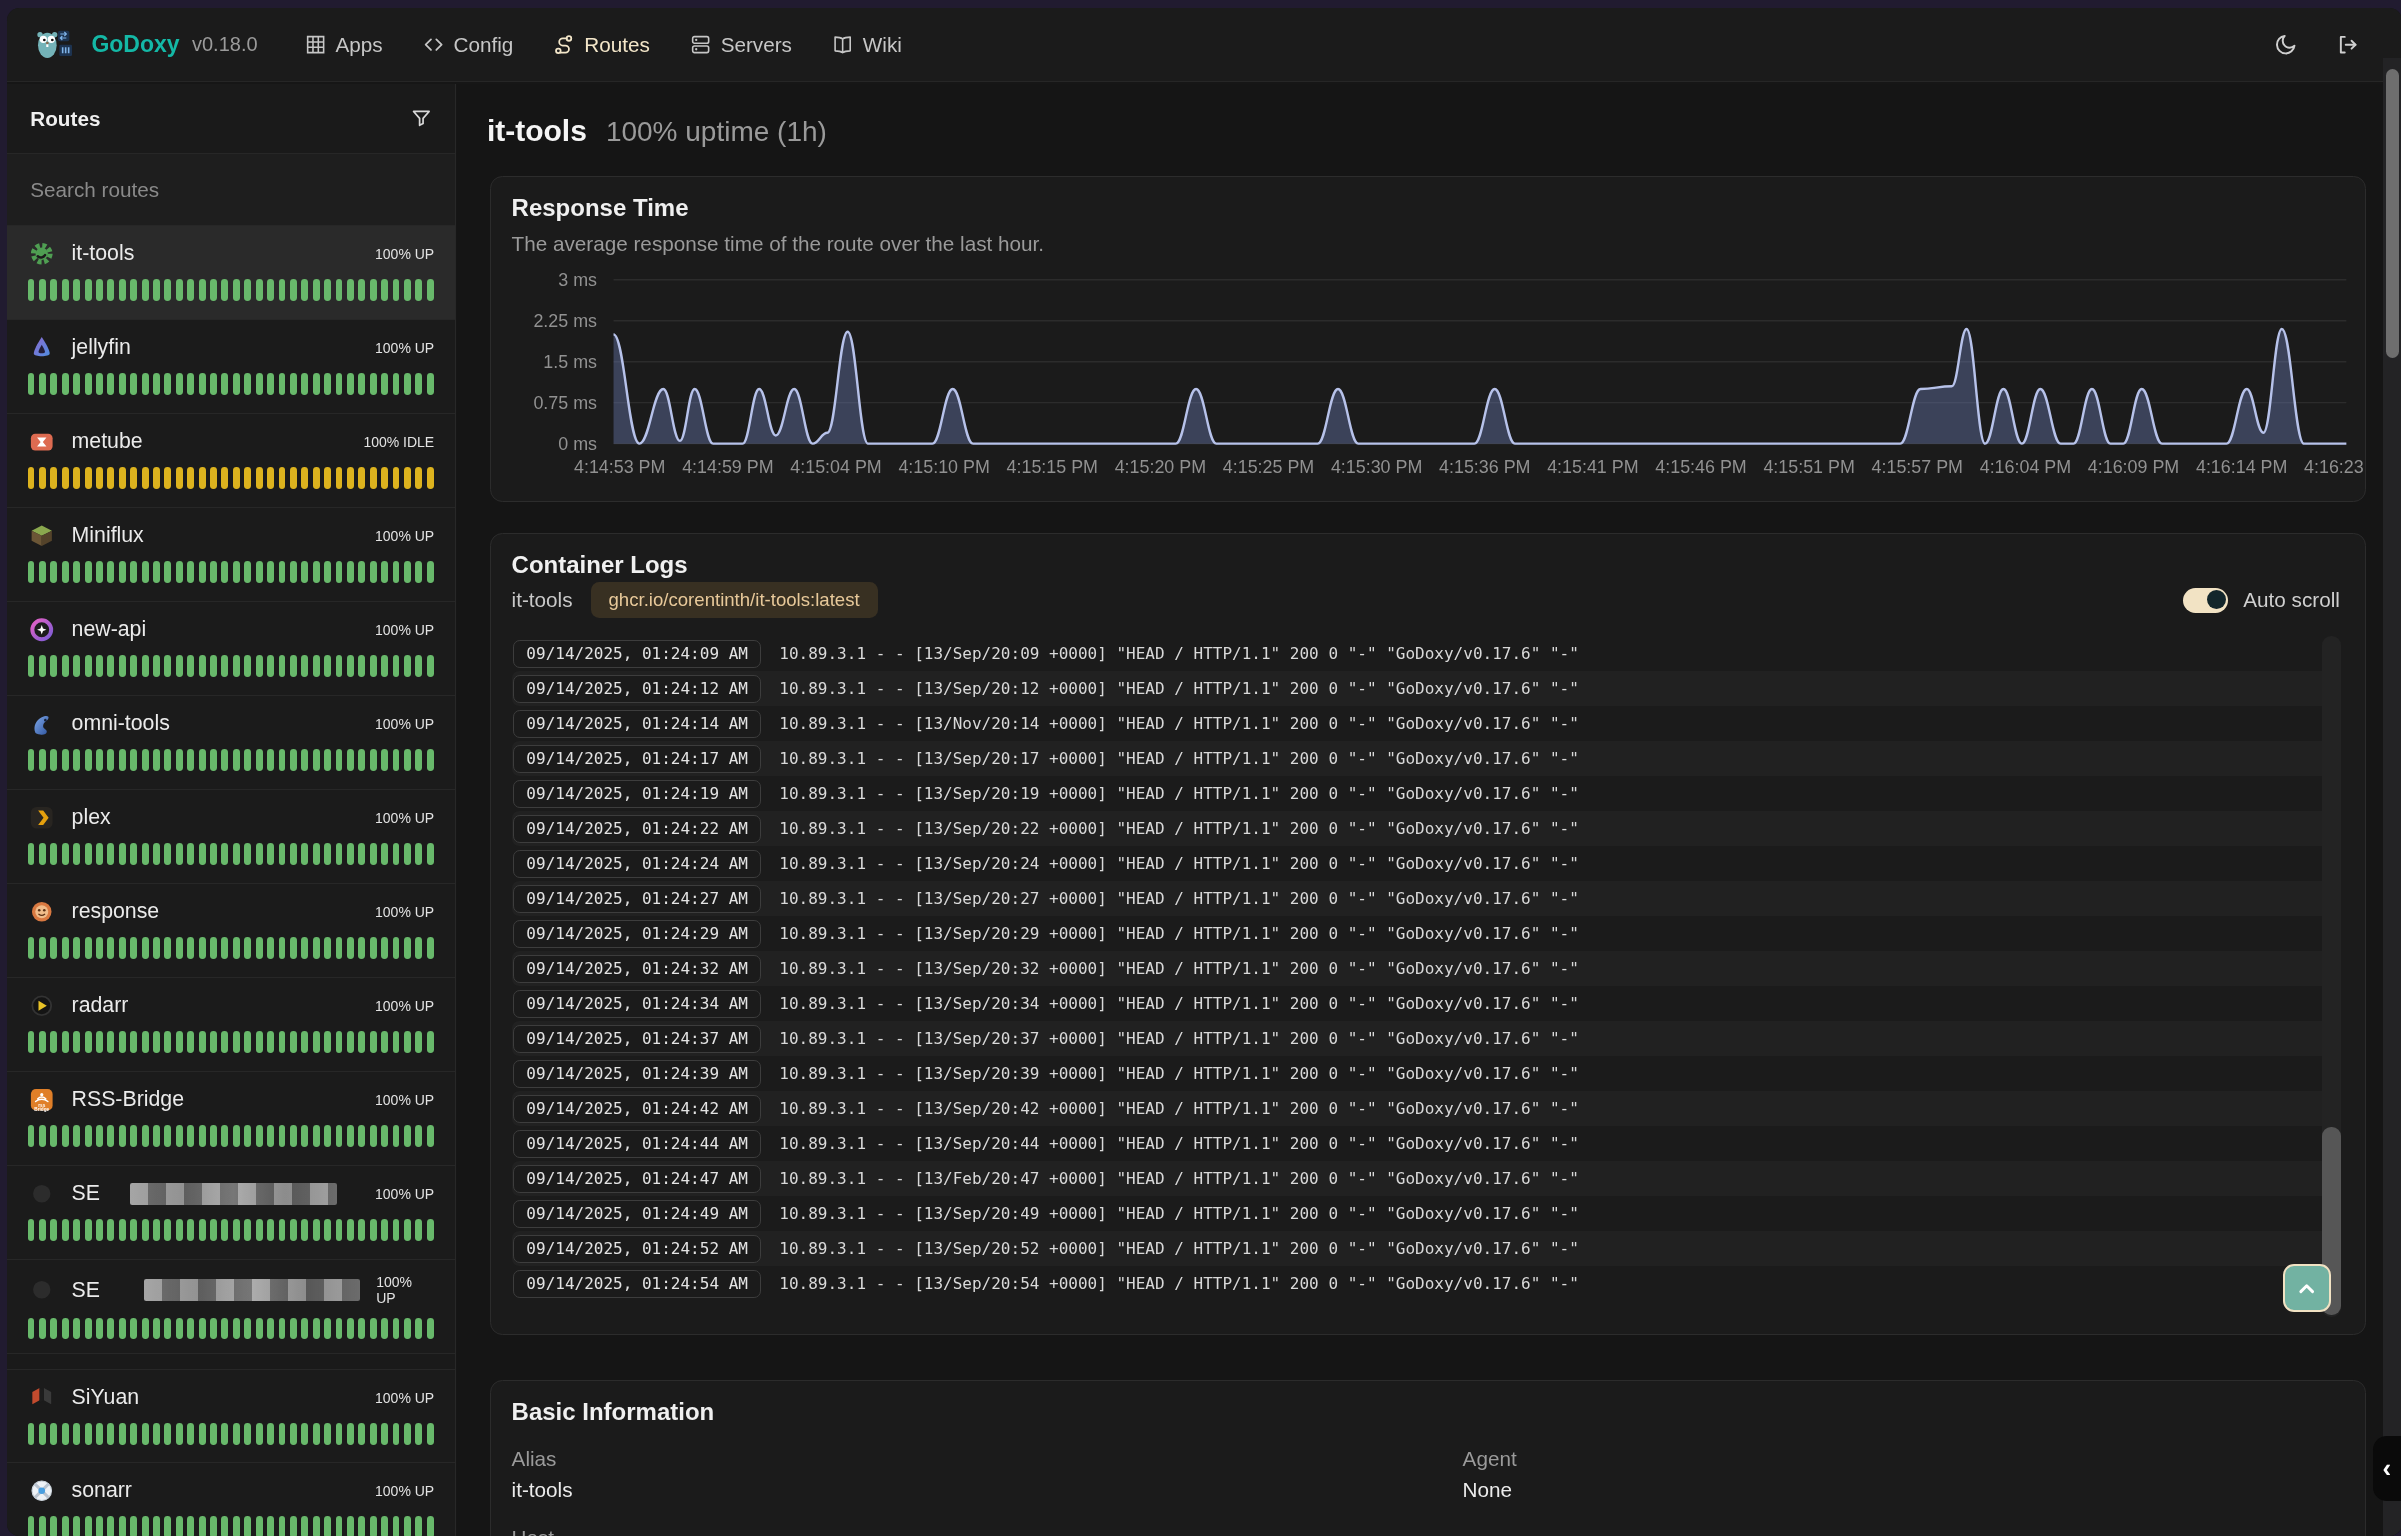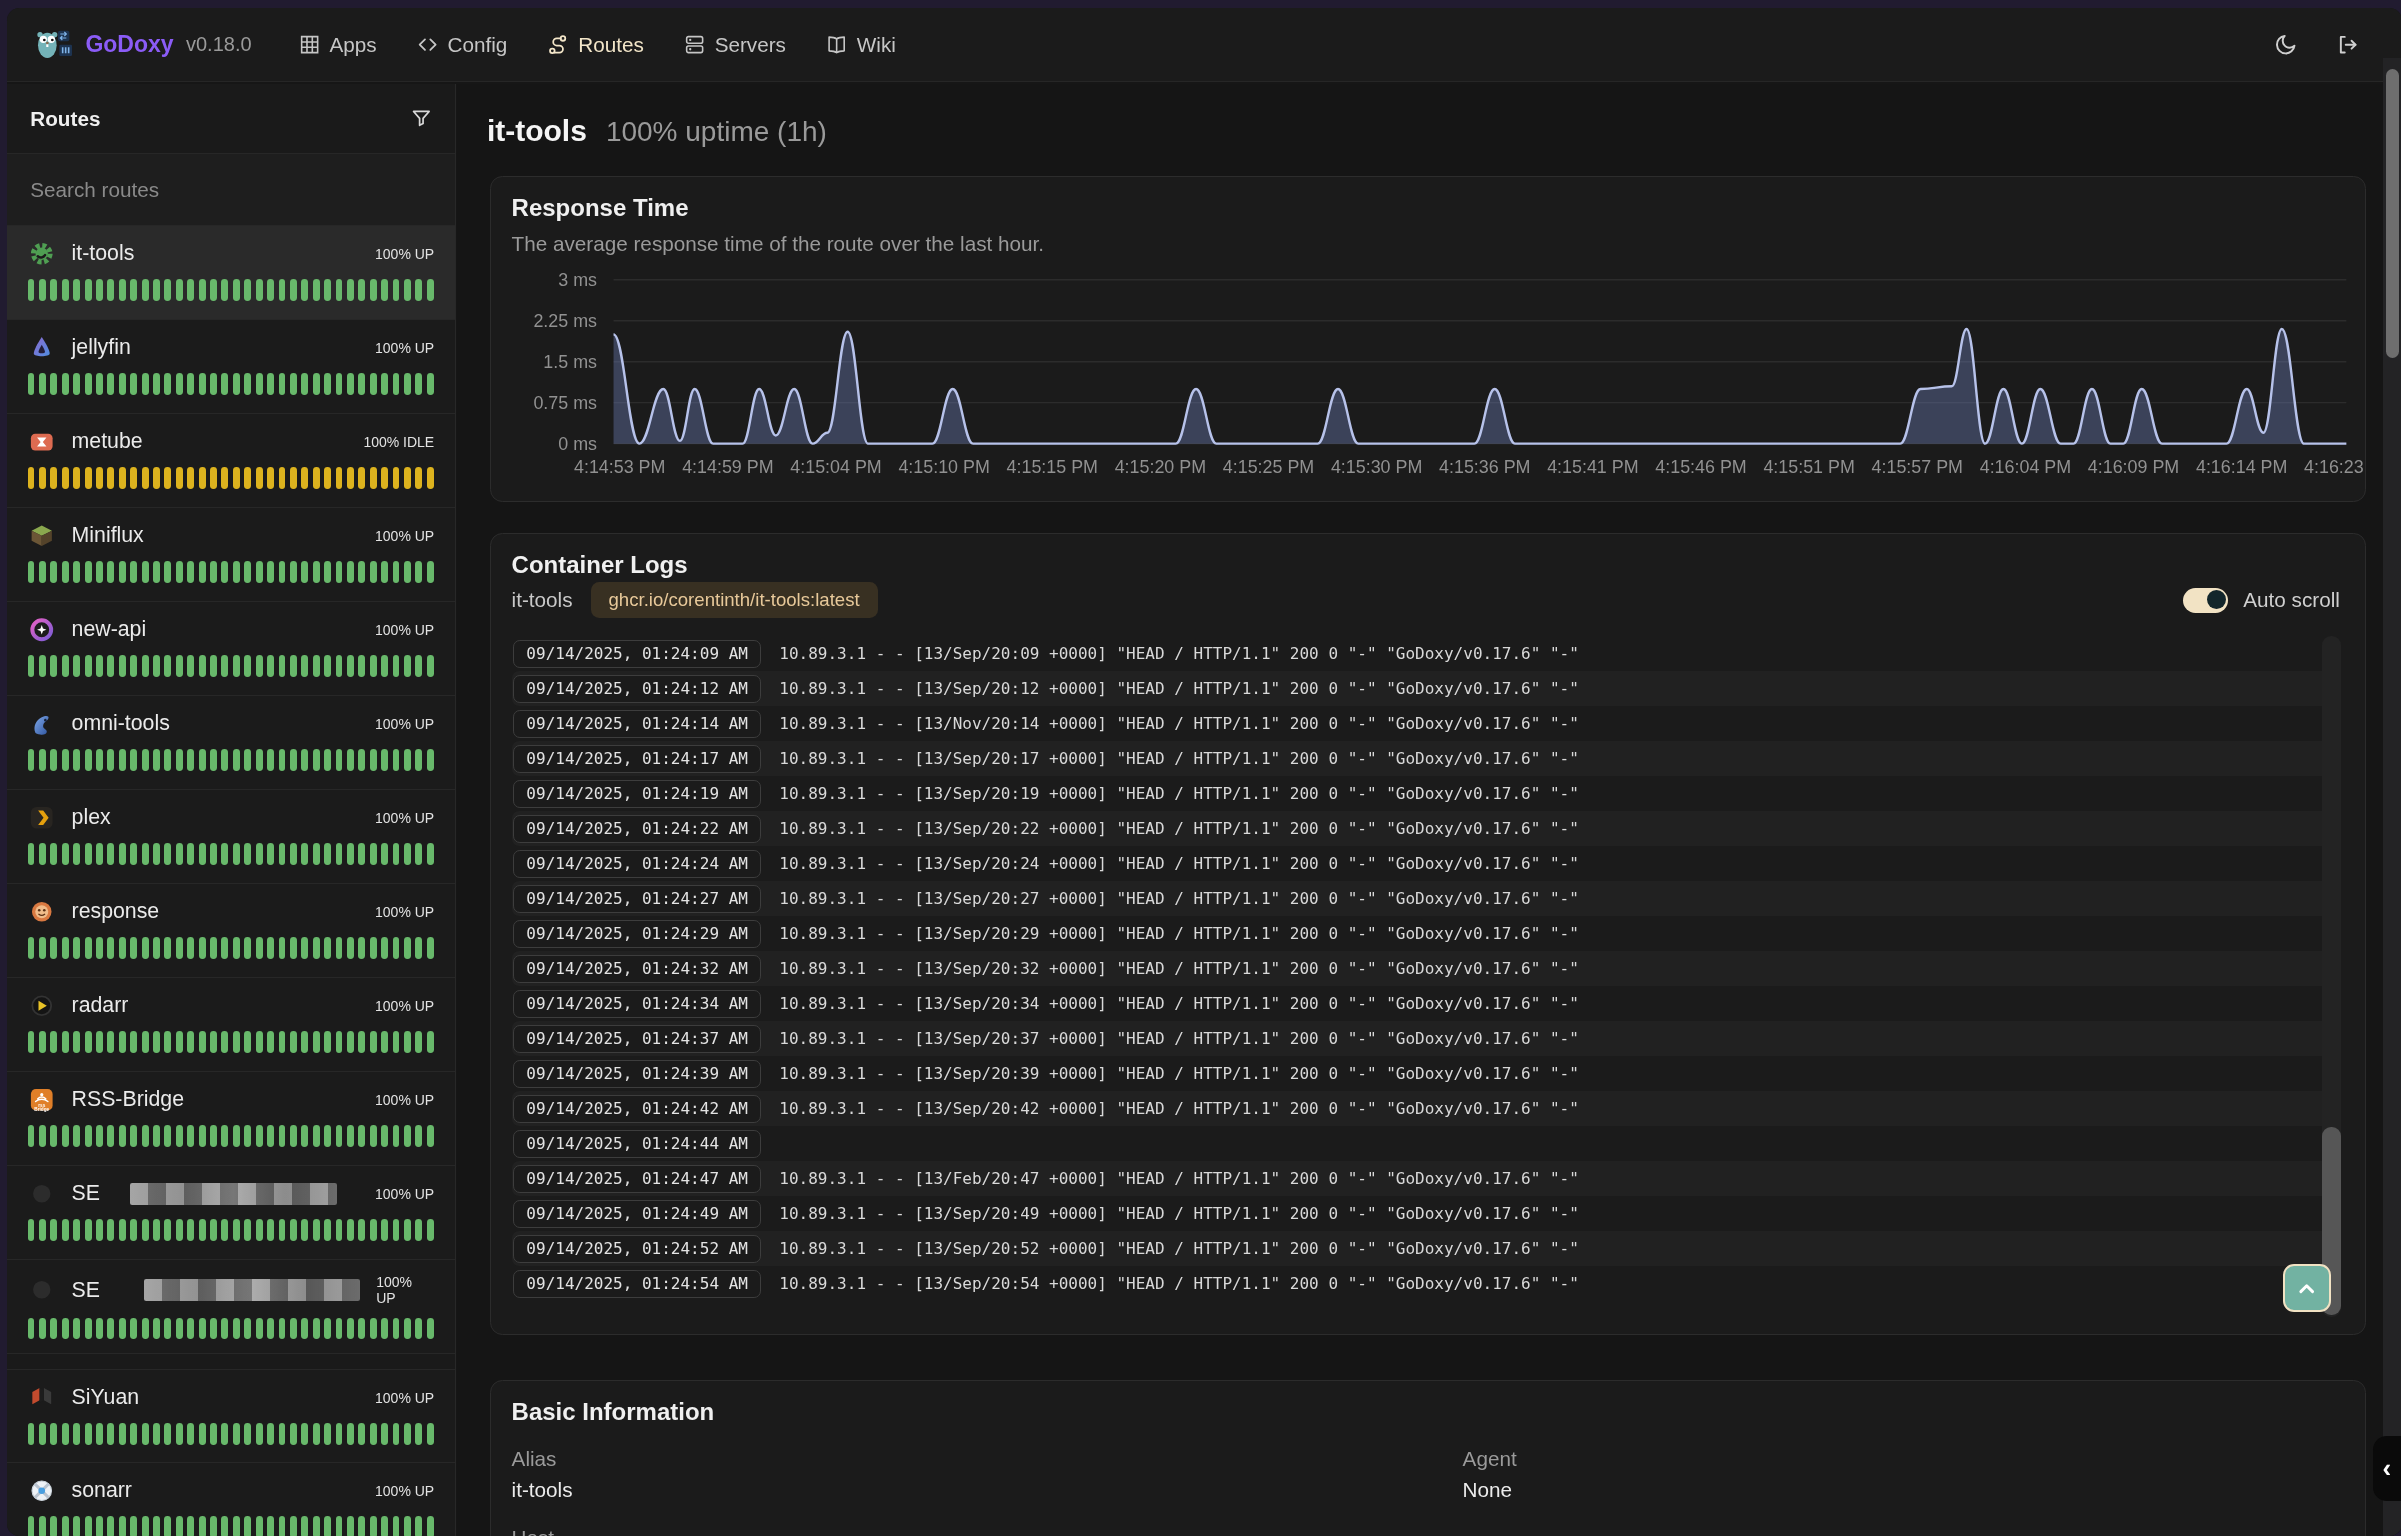--- a/index.html
+++ b/index.html
@@ -6,21 +6,21 @@
   html,body { width:2401px; height:1537px; overflow:hidden; }
   body { background:#211b30; font-family:"Liberation Sans",sans-serif; color:#e6e6e6; }
 
   .app { position:absolute; left:6.9px; top:8.3px; width:2395px; height:1528px;
          background:#161616; border-radius:12.4px; overflow:hidden; }
 
   
   .nav { position:absolute; left:0; top:0; width:100%; height:74px; background:#1b1b1b;
          border-bottom:1.4px solid #262626; display:flex; align-items:center; padding:0 27.5px; }
   .brand { display:flex; align-items:center; gap:11px; }
-  .brand-name { font-size:23px; font-weight:700; color:#8b5cf6; }
+  .brand-name { font-size:23px; font-weight:700; color:#14b8a6;margin-left:6px; }
   .brand-version { font-size:20px; color:#9a9a9a; margin-left:1.4px; }
   .nav-items { display:flex; gap:40px; margin-left:47px; }
   .nav-item { display:flex; align-items:center; gap:9.6px; font-size:20.7px; color:#c6c6c6; cursor:pointer; }
   .nav-item.active { color:#f3e6c9; }
   .nav-item svg { width:21.3px; height:21.3px; }
   .nav-right { margin-left:auto; display:flex; align-items:center; gap:37px; padding-right:16.5px; }
   .nav-icon-btn { width:23.4px; height:23.4px; color:#cfcfcf; cursor:pointer; }
   .nav-icon-btn svg { width:23.4px; height:23.4px; }
 
   
@@ -1018,20 +1018,21 @@
           <div class="log-row">
             <span class="log-pill">09/14/2025, 01:24:39 AM</span>
             <span class="log-msg">10.89.3.1 - - [13/Sep/20:39 +0000] "HEAD / HTTP/1.1" 200 0 "-" "GoDoxy/v0.17.6" "-"</span>
           </div>
           <div class="log-row alt">
             <span class="log-pill">09/14/2025, 01:24:42 AM</span>
             <span class="log-msg">10.89.3.1 - - [13/Sep/20:42 +0000] "HEAD / HTTP/1.1" 200 0 "-" "GoDoxy/v0.17.6" "-"</span>
           </div>
           <div class="log-row">
             <span class="log-pill">09/14/2025, 01:24:44 AM</span>
+            <span class="log-msg">10.89.3.1 - - [13/Sep/20:44 +0000] "HEAD / HTTP/1.1" 200 0 "-" "GoDoxy/v0.17.6" "-"</span>
           </div>
           <div class="log-row alt">
             <span class="log-pill">09/14/2025, 01:24:47 AM</span>
             <span class="log-msg">10.89.3.1 - - [13/Feb/20:47 +0000] "HEAD / HTTP/1.1" 200 0 "-" "GoDoxy/v0.17.6" "-"</span>
           </div>
           <div class="log-row">
             <span class="log-pill">09/14/2025, 01:24:49 AM</span>
             <span class="log-msg">10.89.3.1 - - [13/Sep/20:49 +0000] "HEAD / HTTP/1.1" 200 0 "-" "GoDoxy/v0.17.6" "-"</span>
           </div>
           <div class="log-row alt">

